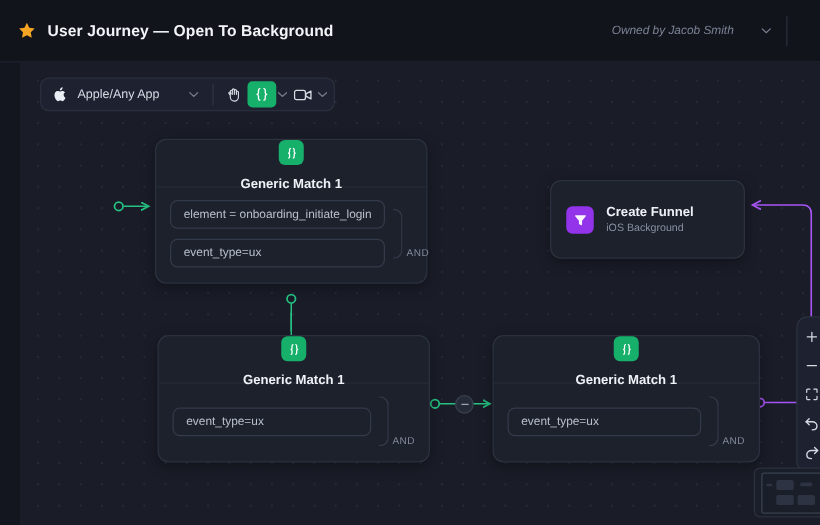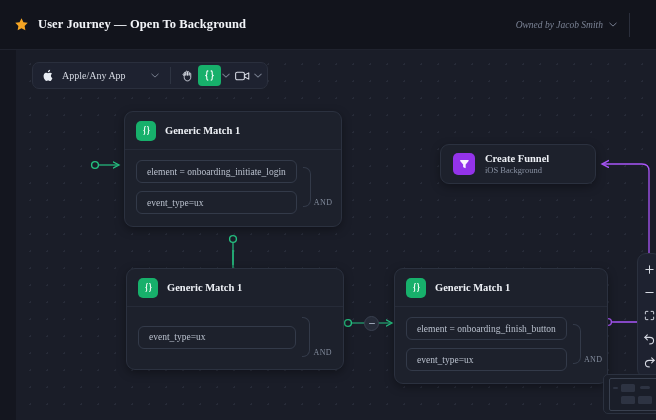--- a/index.html
+++ b/index.html
@@ -4,42 +4,42 @@
 <style>
   * { box-sizing: border-box; margin: 0; padding: 0; }
   html, body {
     width: 656px; height: 420px;
     overflow: hidden;
     background: #14161f;
     font-family: "Liberation Sans", sans-serif;
     -webkit-font-smoothing: antialiased;
   }
 
-  #app { position: relative; width: 656px; height: 420px; font-family: Liberation Serif, serif; }
+  #app { position: relative; width: 656px; height: 420px; }
 
   
   .header {
     position: absolute; left: 0; top: 0;
     width: 656px; height: 50px;
     background: #12141c;
     border-bottom: 1px solid #20232e;
     display: flex; align-items: center;
     padding: 0 14px;
   }
   .header-left { display: flex; align-items: center; gap: 9px; }
   .star-icon { width: 15px; height: 15px; display: block; }
   .page-title {
     font-size: 12.5px; font-weight: bold; color: #f2f4f8;
     letter-spacing: .1px; white-space: nowrap;
   }
   .header-right {
     margin-left: auto; display: flex; align-items: center; gap: 0;
   }
   .owner {
-    display: flex; align-items: center; gap: 6px;
+    display: flex; align-items: center; gap: 22px;
     font-size: 9.5px; font-style: italic; color: #7b8395;
     padding-right: 12px;
     text-align: right;
   }
   .owner-chevron { width: 8px; height: 5px; display:block; }
   .hdr-divider { width: 1px; height: 24px; background: #2a2e3b; margin-right: 12px; }
   .deploy-btn {
     display: flex; align-items: center; gap: 7px;
     background: #18a05e; border: none; border-radius: 5px;
     height: 25px; padding: 0 12px; cursor: pointer;
@@ -101,20 +101,21 @@
     position: absolute;
     background: #1d212c;
     border: 1px solid #2b313f;
     border-radius: 9px;
     box-shadow: 0 3px 10px rgba(0,0,0,.35);
   }
   .node-head {
     display: flex; align-items: center; gap: 9px;
     height: 38px; padding: 0 11px;
     border-bottom: 1px solid #262b38;
+    flex-direction: column;
   }
   .node-badge {
     width: 20px; height: 20px; border-radius: 5px;
     background: #17b06b; display: flex;
     align-items: center; justify-content: center;
     flex: none;
   }
   .node-badge svg { display: block; }
   .node-title { font-size: 10.5px; font-weight: bold; color: #eef1f6; white-space: nowrap; }
   .node-body {
@@ -132,21 +133,21 @@
   .and-brace {
     width: 8px; height: 40px;
     border: 1px solid #333a49; border-left: none;
     border-radius: 0 7px 7px 0;
   }
   .and-label { font-size: 8px; color: #828b9c; letter-spacing: .4px; margin-left: 3px; }
 
   
   .funnel-node {
     position: absolute; left: 424px; top: 94px;
-    width: 156px; height: 40px;
+    width: 156px; height: 63px;
     background: #1d212c; border: 1px solid #2b313f;
     border-radius: 9px;
     display: flex; align-items: center; gap: 10px;
     padding: 0 12px;
     box-shadow: 0 3px 10px rgba(0,0,0,.35);
   }
   .funnel-badge {
     width: 22px; height: 22px; border-radius: 5px;
     background: #9333ea; display: flex;
     align-items: center; justify-content: center; flex: none;
@@ -340,23 +341,20 @@
         <span class="node-badge">
           <svg width="11" height="11" viewBox="0 0 24 24">
             <path fill="none" stroke="#fff" stroke-width="2.2" stroke-linecap="round" stroke-linejoin="round" d="M9.5 3.5C7.5 3.5 8 8 8 9.5S6.3 12 6.3 12s1.7 1 1.7 2.5.5 6 -1.5 6M14.5 3.5c2 0 1.5 4.5 1.5 6s1.7 2.5 1.7 2.5-1.7 1-1.7 2.5.5 6-1.5 6"></path>
           </svg>
         </span>
         <span class="node-title">Generic Match 1</span>
       </div>
       <div class="node-body">
         <div class="cond-col">
           <div class="cond-pill">
-            <span class="cond-text">element = onboarding_finish_button</span>
-          </div>
-          <div class="cond-pill">
             <span class="cond-text">event_type=ux</span>
           </div>
         </div>
         <div class="and-group">
           <div class="and-brace"></div>
           <span class="and-label">AND</span>
         </div>
       </div>
     </div>
 

